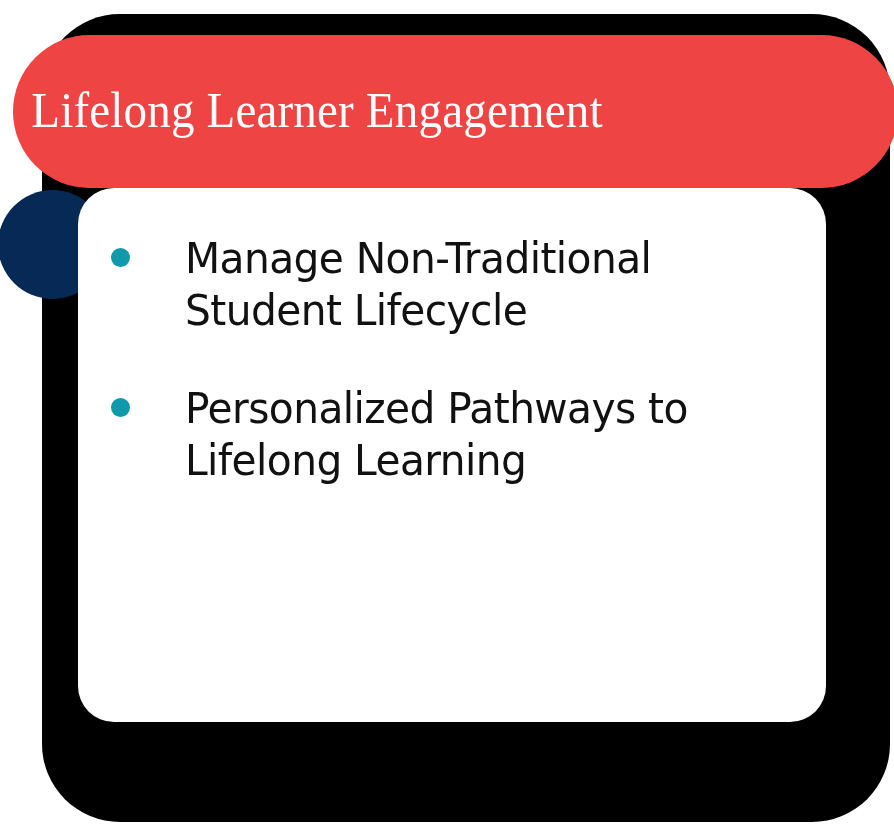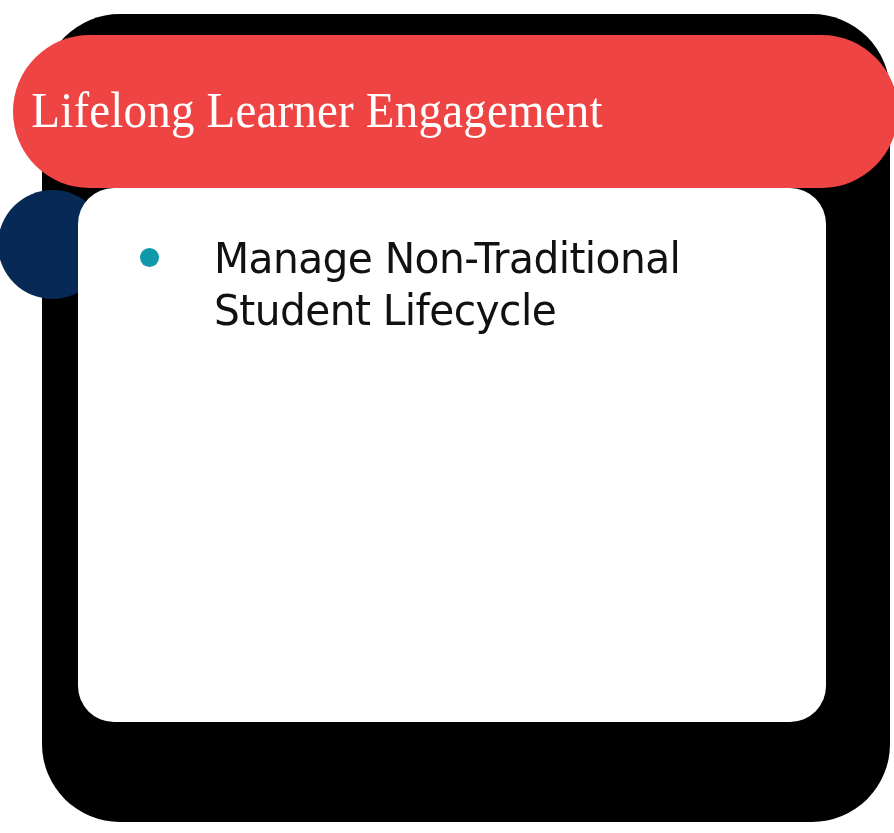--- a/index.html
+++ b/index.html
@@ -84,21 +84,21 @@
   }
 
   
   .bullet-list {
     position: absolute;
     left: 78px;
     top: 188px;
     width: 748px;
     height: 534px;
     z-index: 5;
-    padding: 45px 40px 0 62px;
+    padding: 45px 40px 0 33px;
     box-sizing: border-box;
   }
   .bullet-row {
     display: flex;
     align-items: flex-start;
     margin-bottom: 46px;
   }
   .bullet-row:last-child { margin-bottom: 0; }
 
   .bullet-dot {
@@ -138,16 +138,20 @@
   </div>
 
   <div class="bullet-list">
 
     <div class="bullet-row">
       <span class="bullet-dot"></span>
       <span class="bullet-text">Manage Non-Traditional Student Lifecycle</span>
     </div>
 
 
+    <div class="bullet-row">
+      <span class="bullet-dot"></span>
+      <span class="bullet-text">Personalized Pathways to Lifelong Learning</span>
+    </div>
 
   </div>
 
 </div>
 
 </body></html>

